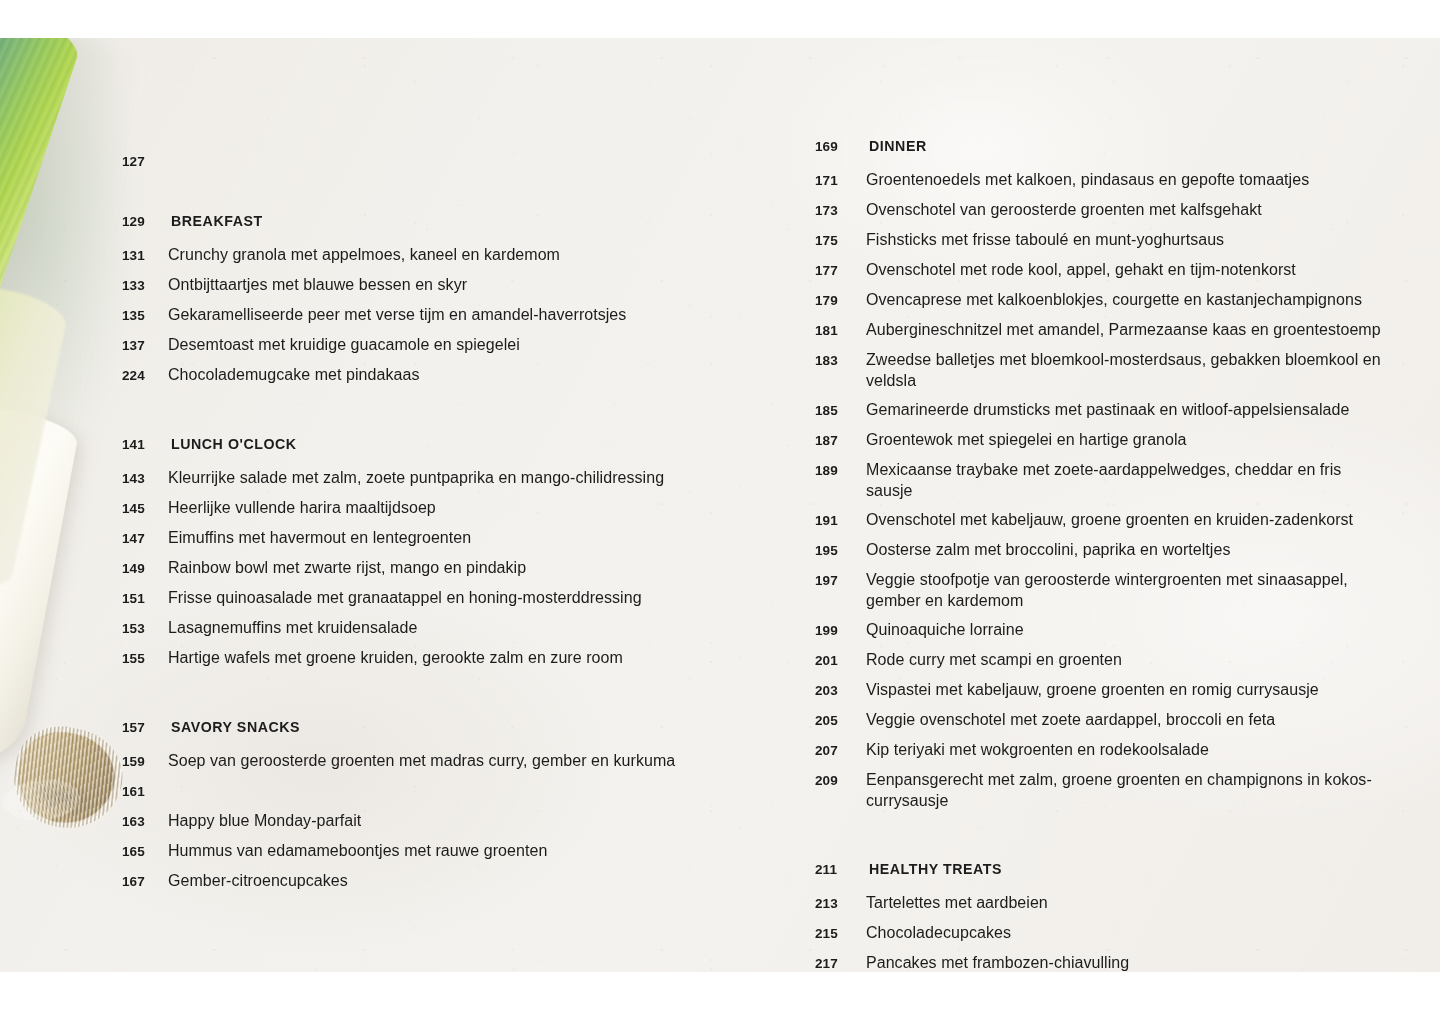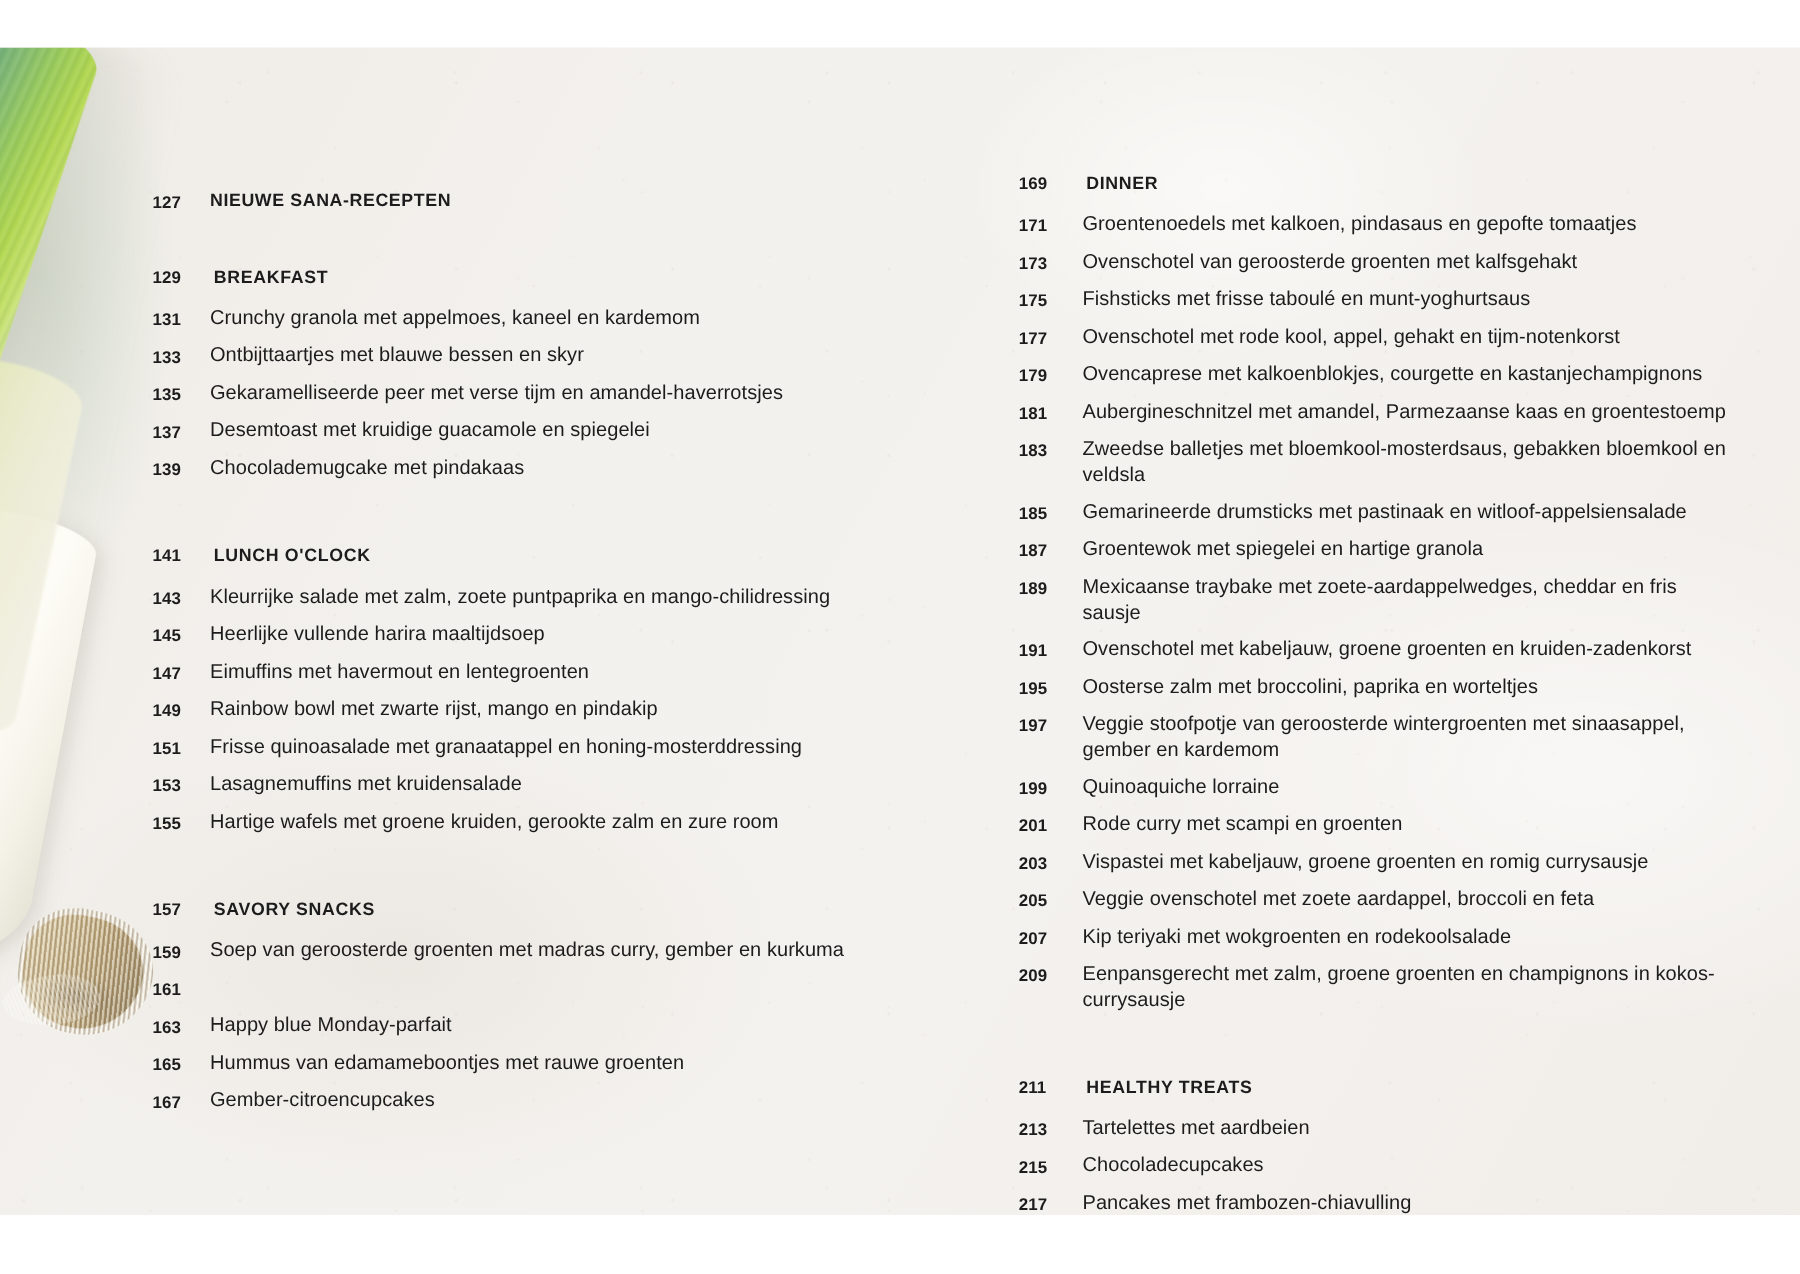--- a/index.html
+++ b/index.html
@@ -227,21 +227,21 @@
   .row .txt {
     flex: 1 1 auto;
     font-size: 16px;
     font-weight: 400;
     color: #1c1c1c;
     line-height: 20.5px;
     letter-spacing: .05px;
   }
 
   
-  .row.heading { margin-bottom: 13px; align-items: flex-end; }
+  .row.heading { margin-bottom: 13px; }
   .row.heading .txt {
     font-weight: 700;
     font-size: 14.2px;
     letter-spacing: .55px;
     text-transform: uppercase;
     padding-left: 3px;
   }
   .row.part-title { margin-bottom: 0; margin-top: 15px; }
   .row.part-title .txt {
     font-weight: 700;
@@ -270,21 +270,20 @@
     <div class="leek-roots-fibres"></div>
     <div class="leek-roots-wisps"></div>
   </div>
 
   <div id="toc">
 
     <div class="column" id="col-left">
 
       <div class="row part-title">
         <span class="num">127</span>
-        <span class="txt">NIEUWE SANA-RECEPTEN</span>
       </div>
 
       <div class="gap-lg"></div>
 
       <div class="section">
         <div class="row heading">
           <span class="num">129</span>
           <span class="txt">BREAKFAST</span>
         </div>
         <div class="row">
@@ -297,21 +296,21 @@
         </div>
         <div class="row">
           <span class="num">135</span>
           <span class="txt">Gekaramelliseerde peer met verse tijm en amandel-haverrotsjes</span>
         </div>
         <div class="row">
           <span class="num">137</span>
           <span class="txt">Desemtoast met kruidige guacamole en spiegelei</span>
         </div>
         <div class="row">
-          <span class="num">139</span>
+          <span class="num">224</span>
           <span class="txt">Chocolademugcake met pindakaas</span>
         </div>
       </div>
 
       <div class="gap-lg"></div>
 
       <div class="section">
         <div class="row heading">
           <span class="num">141</span>
           <span class="txt">LUNCH O'CLOCK</span>

